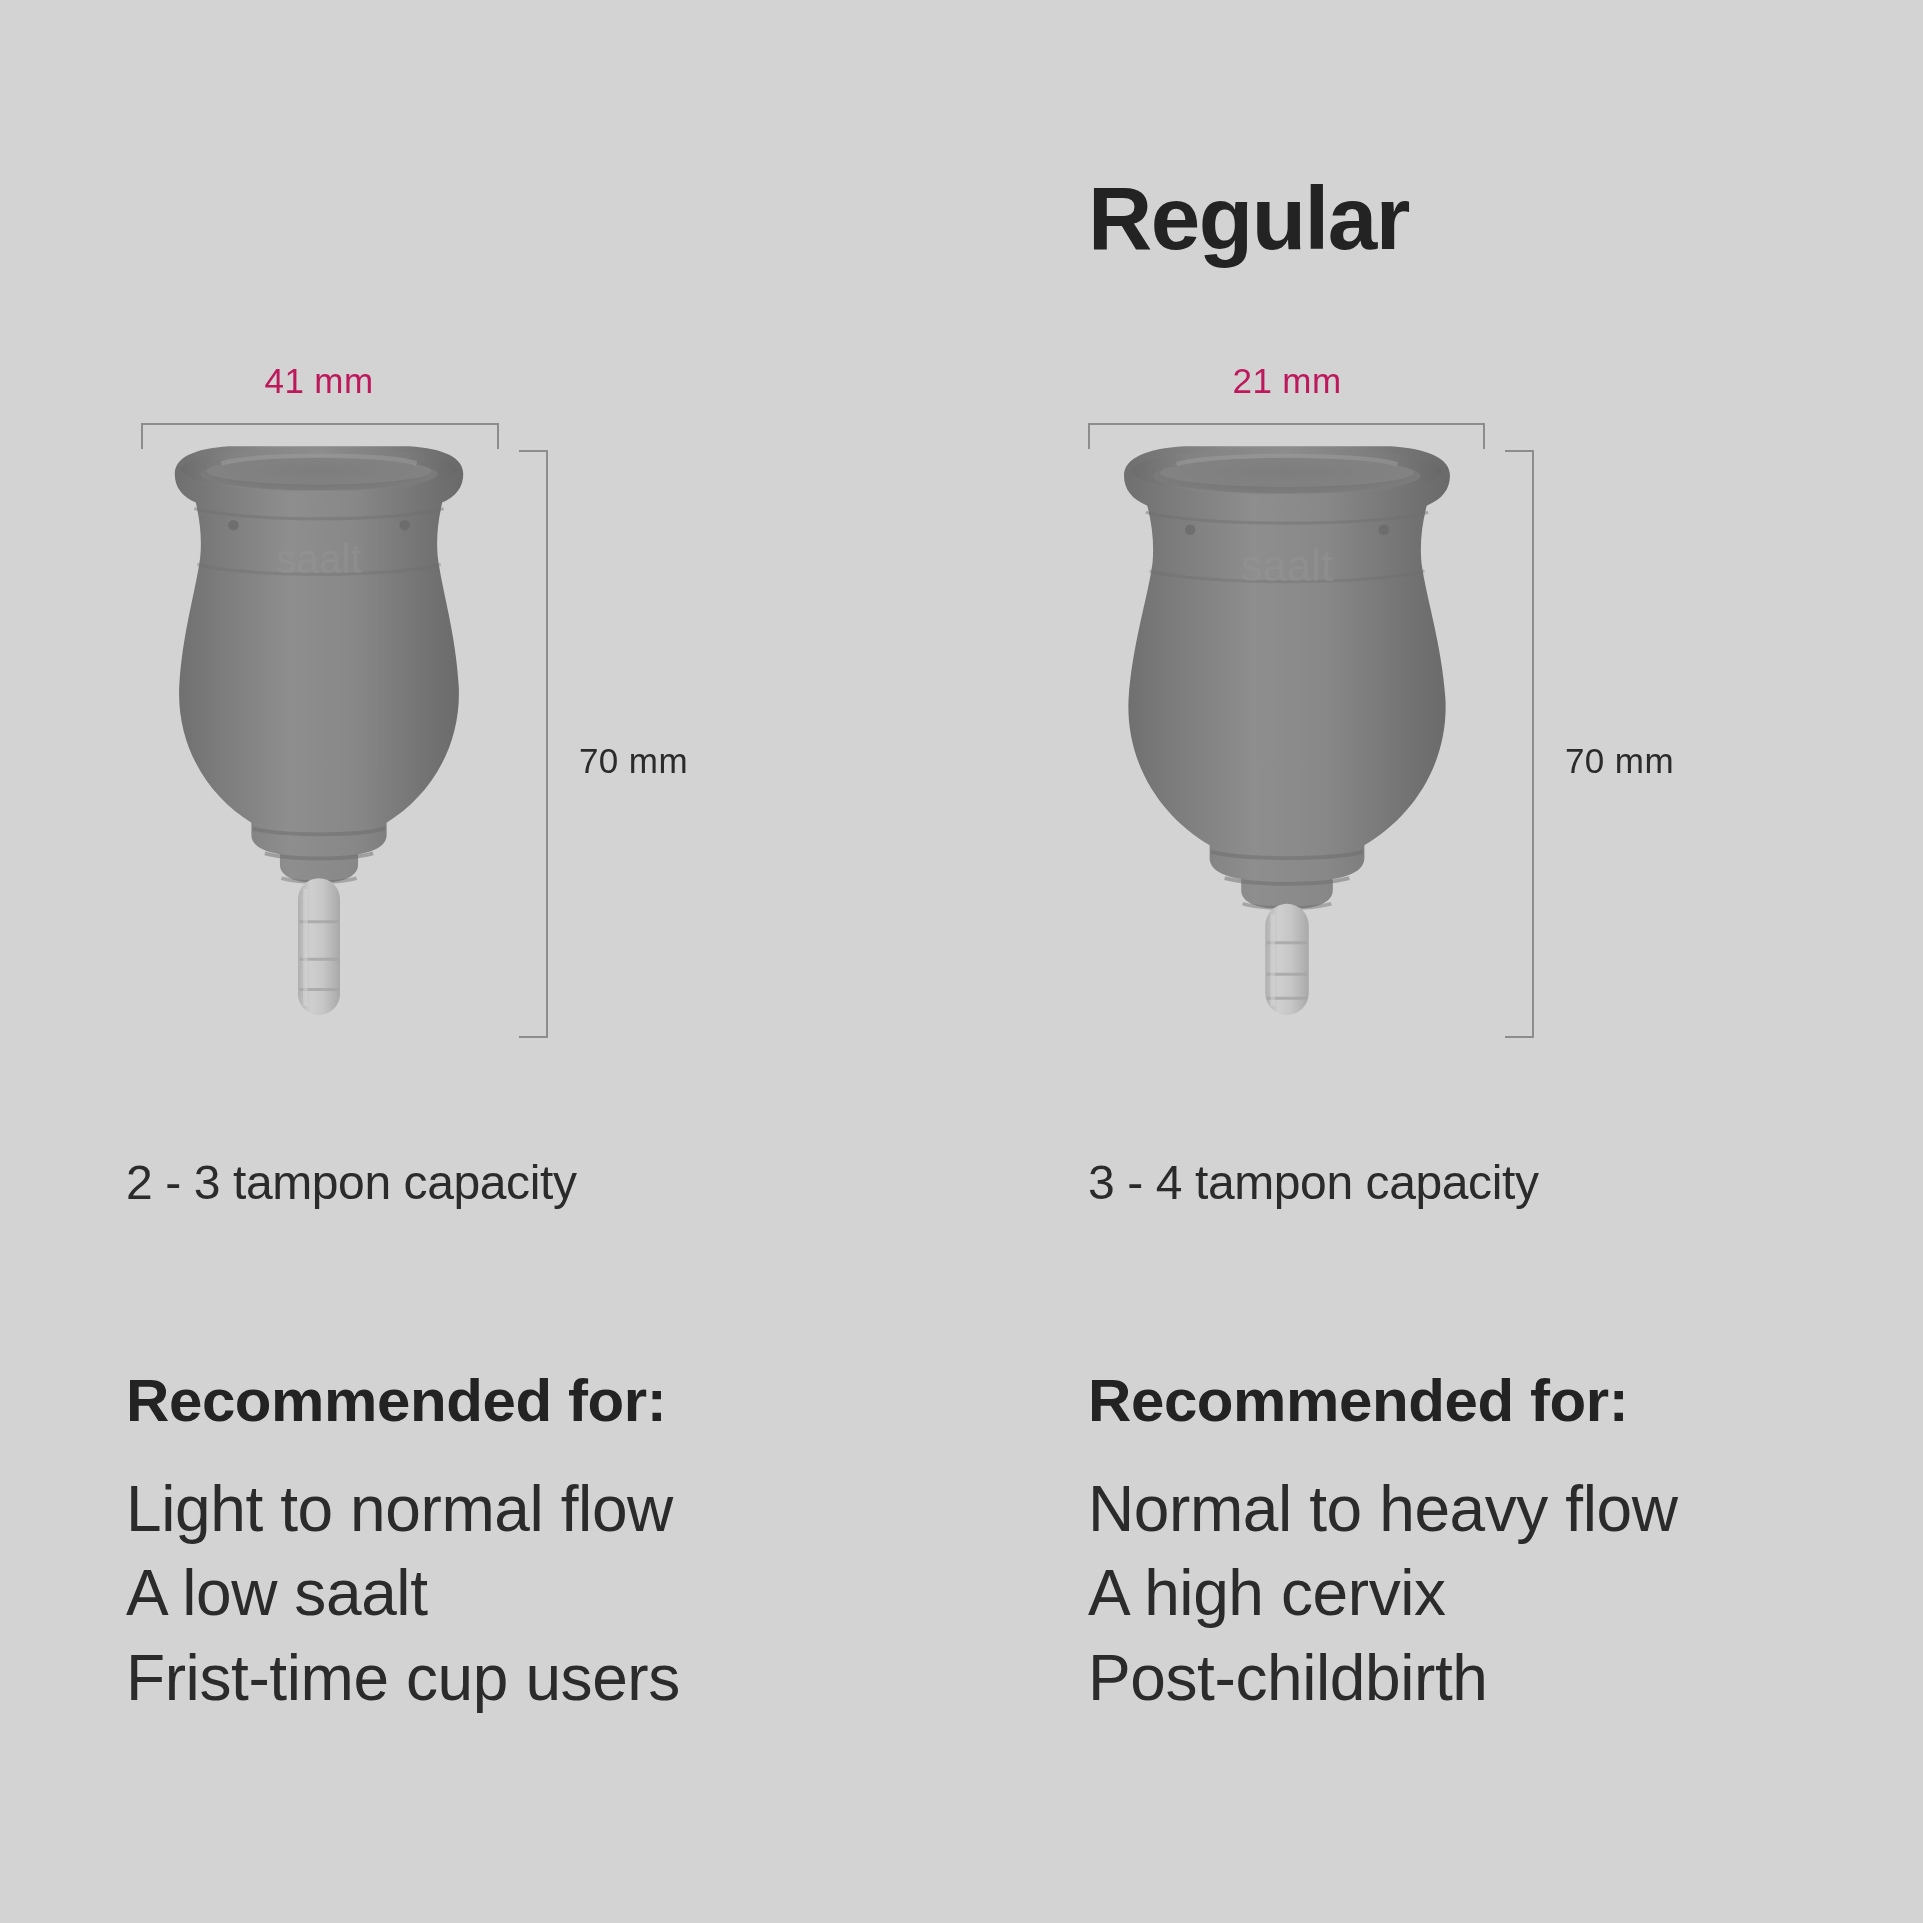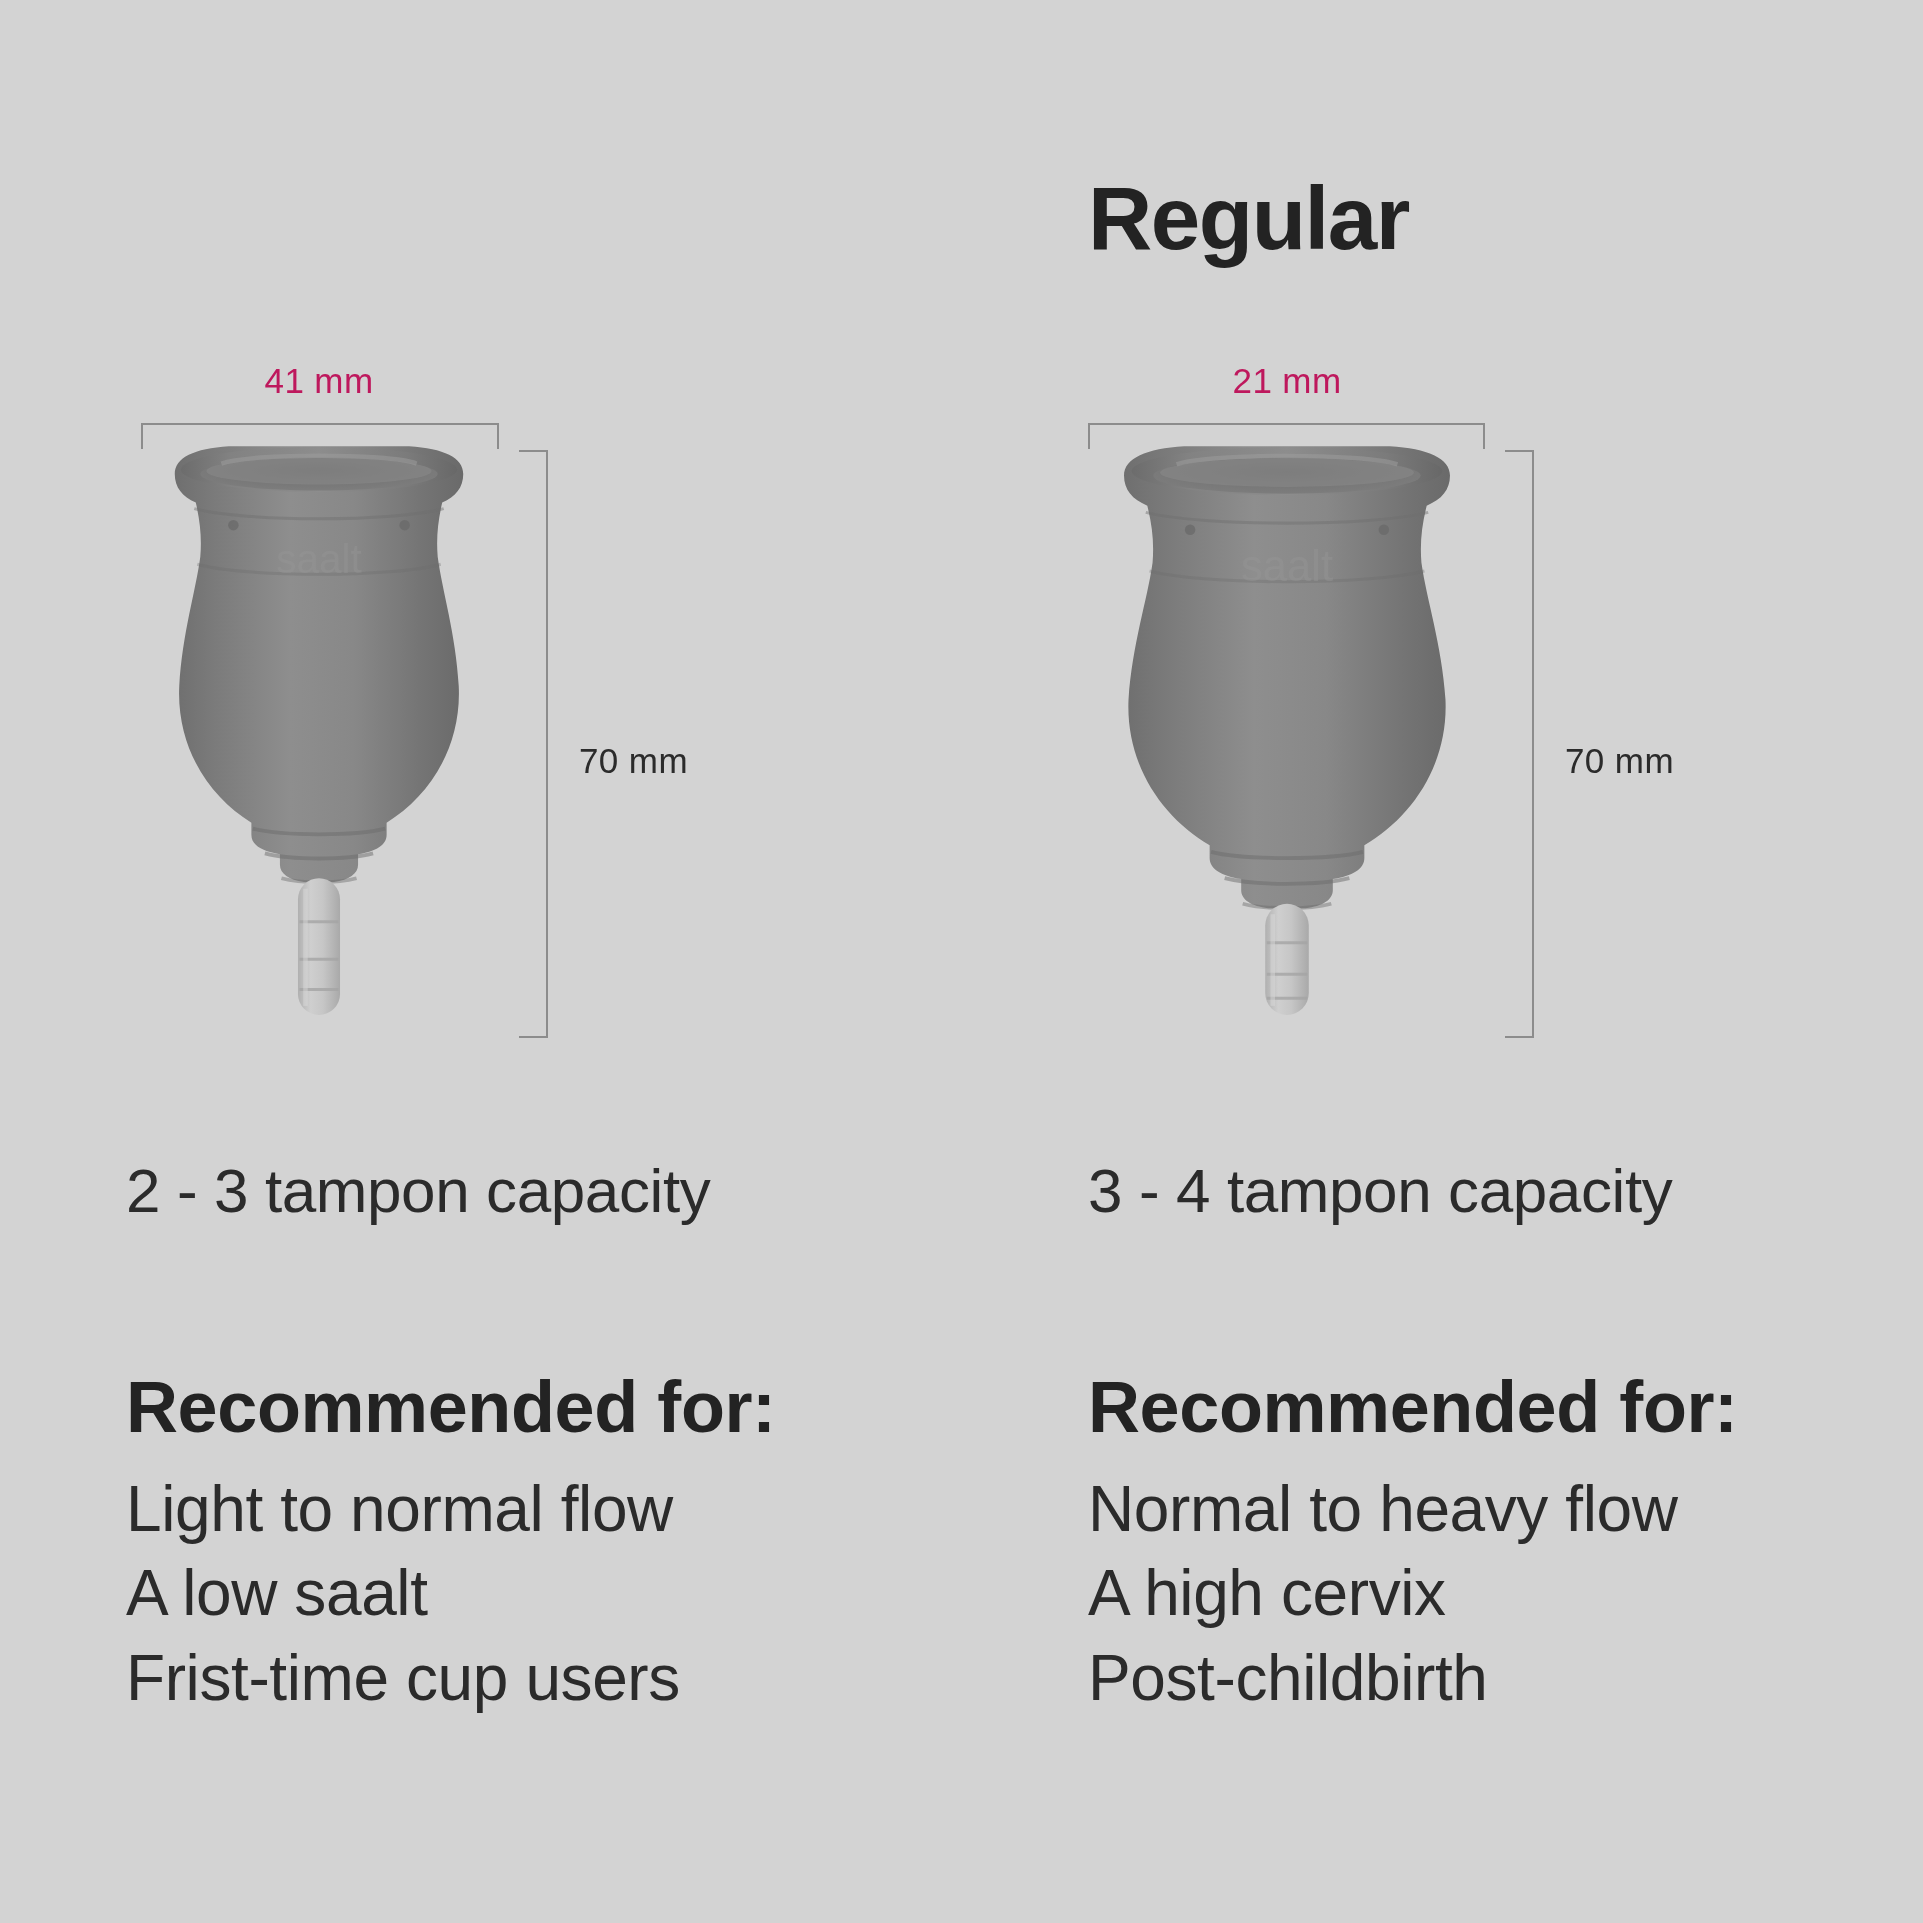--- a/index.html
+++ b/index.html
@@ -93,31 +93,31 @@
     position: absolute;
     transform: translateX(-50%);
   }
   .cup-svg { display: block; }
 
   
   .capacity {
     position: absolute;
     top: 1157px;
     left: 126px;
-    font-size: 62px;
+    font-size: 48px;
     line-height: 1.1;
     letter-spacing: -0.4px;
     white-space: nowrap;
     color: #2b2b2b;
   }
   .rec-title {
     position: absolute;
     top: 1366px;
     left: 126px;
-    font-size: 72px;
+    font-size: 60px;
     font-weight: 700;
     letter-spacing: -0.4px;
     white-space: nowrap;
     color: #232323;
   }
   .rec-list {
     position: absolute;
     top: 1467px;
     left: 126px;
     margin: 0;

